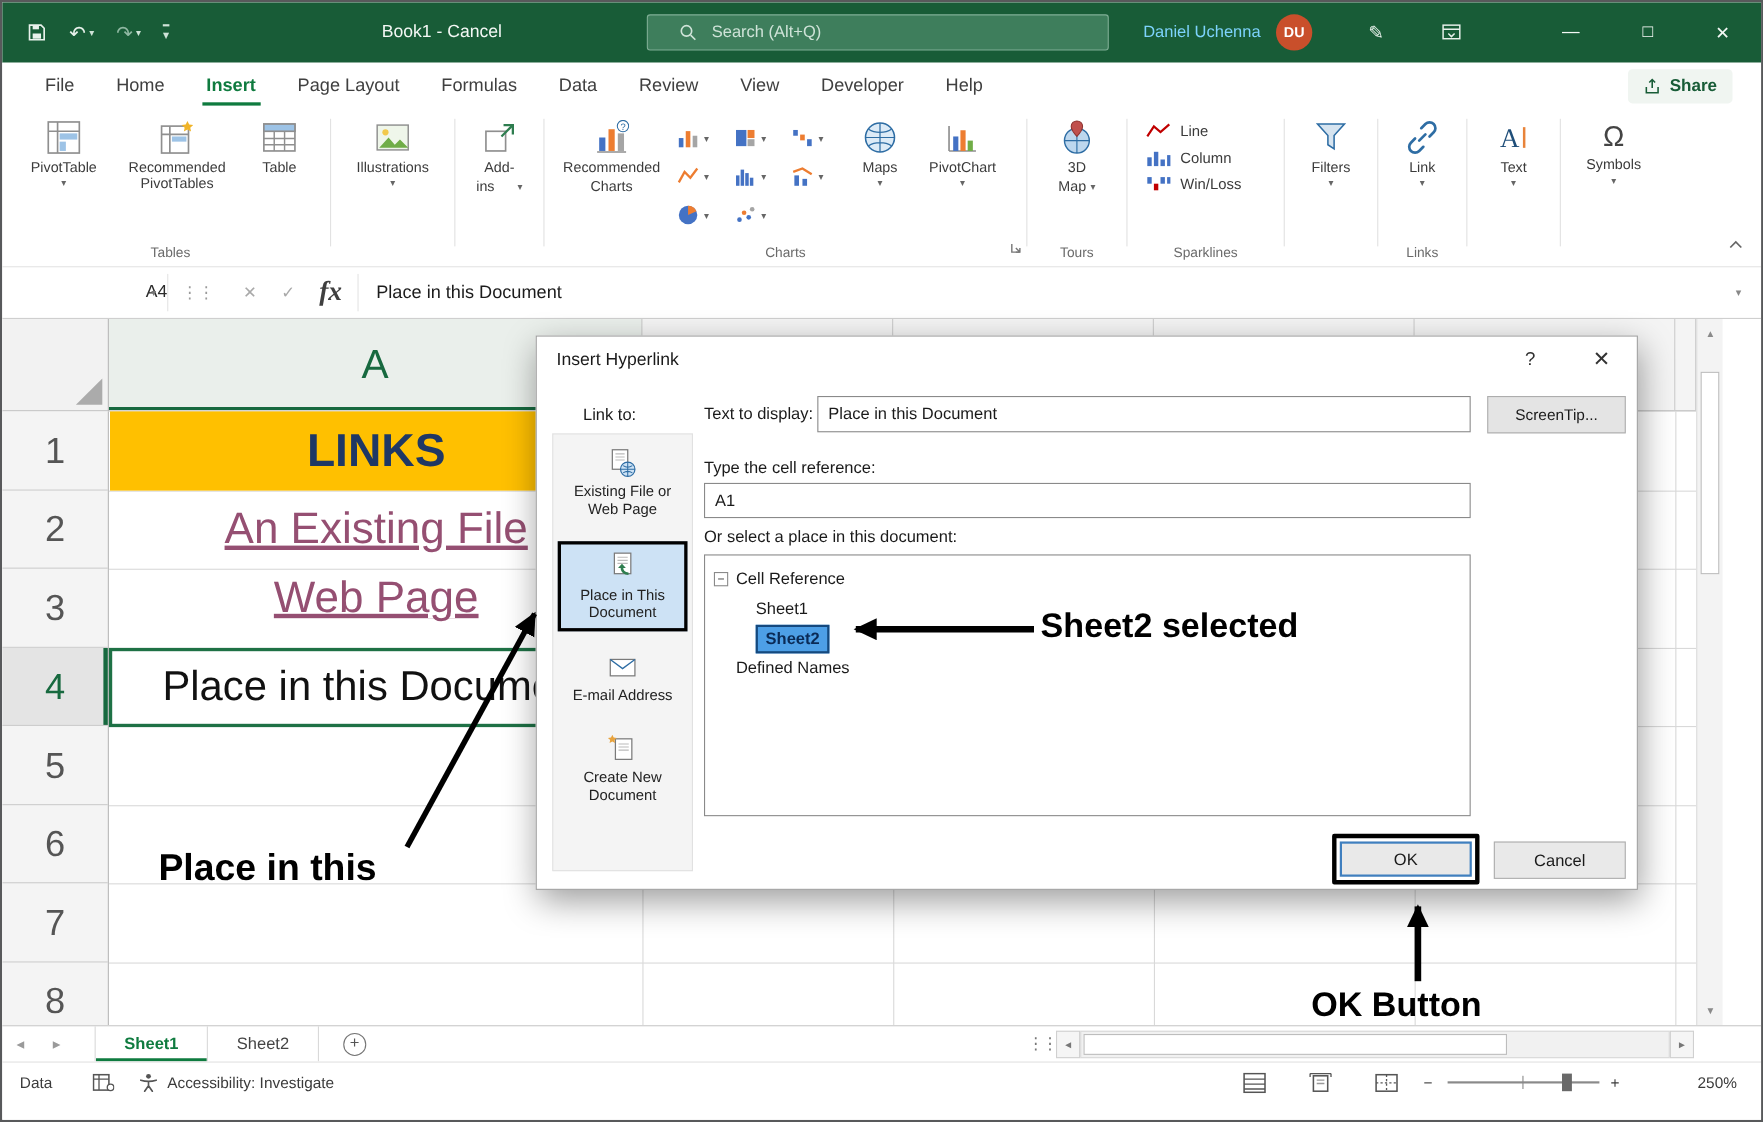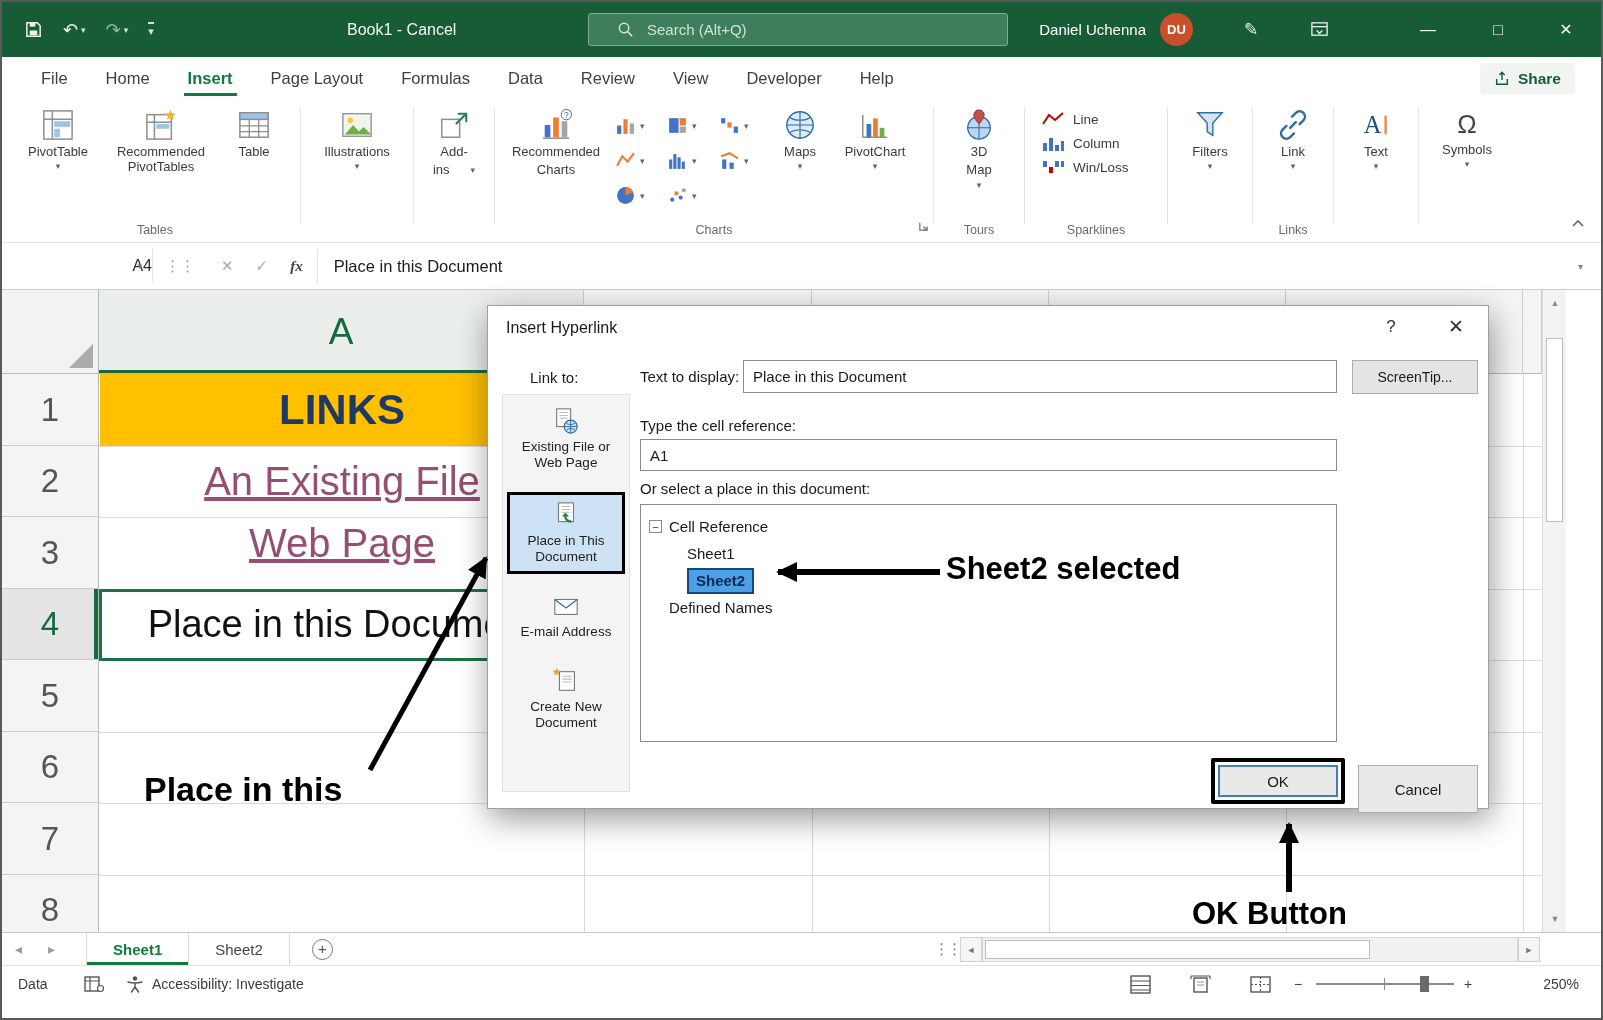--- a/index.html
+++ b/index.html
@@ -11,21 +11,21 @@
   .titlebar { position:absolute; top:0; left:0; width:100%; height:55px; background:#185C37; color:#fff; }
   .qat { position:absolute; left:22px; top:0; height:55px; display:flex; align-items:center; gap:20px; }
   .qat-item { display:flex; align-items:center; gap:3px; color:#E8F1EB; font-size:18px; }
   .qat-item .mini-caret { font-size:9px; color:#CFE3D8; }
   .qat-item.dim { color:#8FB8A2; }
   .win-title { position:absolute; left:345px; top:0; height:55px; display:flex; align-items:center;
                font-size:16px; color:#F4F8F5; }
   .search-box { position:absolute; left:586px; top:11px; width:420px; height:33px; background:#3E7E5C;
                 border:1px solid #7FAE95; border-radius:3px; display:flex; align-items:center;
                 padding-left:28px; gap:13px; color:#CFE3D8; font-size:15px; }
-  .user-name { position:absolute; right:455px; top:0; height:55px; display:flex; align-items:center; font-size:15px; color:#ffffff; }
+  .user-name { position:absolute; right:455px; top:0; height:55px; display:flex; align-items:center; font-size:15px; color:#7dd3fc; }
   .avatar { position:absolute; right:408px; top:11px; width:33px; height:33px; border-radius:50%;
             background:#C94F2B; color:#fff; font-size:13px; font-weight:bold; display:flex; align-items:center; justify-content:center; }
   .tb-icon { position:absolute; top:0; height:55px; display:flex; align-items:center; justify-content:center; width:40px; color:#E8F1EB; font-size:17px; }
   .winbtn { position:absolute; top:0; width:58px; height:55px; display:flex; align-items:center; justify-content:center; font-size:16px; color:#F4F8F5; }
 
   
   .tabrow { position:absolute; top:55px; left:0; width:100%; height:43px; background:#fff;
             display:flex; align-items:center; padding-left:20px; }
   .rtab { padding:0 19px; font-size:16.5px; color:#404040; height:100%; display:flex; align-items:center; position:relative; }
   .rtab.active { color:#0F7B3F; font-weight:bold; }
@@ -57,21 +57,21 @@
 
   
   .formulabar { position:absolute; top:240px; left:0; width:100%; height:48px; background:#fff;
                 border-top:1px solid #E4E4E4; border-bottom:1px solid #CFCFCF; display:flex; align-items:stretch; }
   .namebox { width:150px; position:relative; display:flex; align-items:center; padding-left:14px; font-size:16px; color:#2b2b2b;justify-content:flex-end; }
   .namebox .nb-caret { position:absolute; right:10px; font-size:9px; color:#777; }
   .fbdiv { width:1px; background:#E4E4E4; margin:6px 0; }
   .fb-drag { display:flex; align-items:center; padding:0 12px; color:#9a9a9a; font-size:15px; }
   .fb-btns { display:flex; align-items:center; gap:22px; padding:0 14px; }
   .fb-x, .fb-check { color:#A9A9A9; font-size:15px; }
-  .fx { font-style:italic; font-family:"Liberation Serif", serif; font-weight:bold; font-size:15px; color:#3f3f3f; }
+  .fx { font-style:italic; font-family:"Liberation Serif", serif; font-weight:bold; font-size:25px; color:#3f3f3f; }
   .fb-content { flex:1; display:flex; align-items:center; padding-left:16px; font-size:16.5px; color:#1c1c1c; }
   .fb-expand { display:flex; align-items:center; padding:0 18px; color:#888; font-size:10px; }
 
   
   .worksheet { position:absolute; top:288px; left:0; width:1540px; height:642px; background:#fff; overflow:hidden; }
   .corner { position:absolute; left:0; top:0; width:97px; height:84px; background:#F2F2F2;
             border-right:1px solid #B9B9B9; border-bottom:1px solid #B9B9B9; }
   .corner::after { content:""; position:absolute; right:5px; bottom:5px; width:0; height:0;
                    border-left:24px solid transparent; border-bottom:24px solid #ABABAB; }
   .colheaders { position:absolute; left:97px; top:0; right:0; height:84px; background:#F4F4F4; border-bottom:1px solid #B9B9B9; }
@@ -130,21 +130,21 @@
   .treebox { position:absolute; top:198px; left:152px; width:697px; height:238px; border:1px solid #8a8a8a; background:#fff;
              padding:8px 0 0 8px; font-size:15px; }
   .tree-row { height:27px; display:flex; align-items:center; gap:7px; }
   .expander { width:13px; height:13px; border:1px solid #8a8a8a; display:flex; align-items:center; justify-content:center;
               font-size:11px; line-height:0; color:#333; background:#fff; }
   .tree-child { margin-left:38px; }
   .tree-defined { margin-left:20px; }
   .tree-sel { background:#4D9FE6; border:2px solid #15497E; color:#0A2A55; font-weight:bold; padding:0 7px; line-height:22px; }
   .ok-wrap { position:absolute; left:723px; top:452px; border:4px solid #000; border-radius:2px; padding:3px; background:#fff; }
   .ok-btn { width:120px; height:32px; background:#E9E9E9; border:2px solid #3F7FBF; display:flex; align-items:center; justify-content:center; }
-  .cancel-btn { position:absolute; left:870px; top:459px; width:120px; height:48px; background:#E9E9E9; border:1px solid #ADADAD;
+  .cancel-btn { position:absolute; left:870px; top:459px; width:120px; height:34px; background:#E9E9E9; border:1px solid #ADADAD;
                 display:flex; align-items:center; justify-content:center; }
 
   
   .anno-svg { position:absolute; left:0; top:0; z-index:20; pointer-events:none; }
   .anno-text { position:absolute; z-index:21; font-weight:bold; color:#000; }
   .anno-place { left:142px; top:763px; font-size:34px; line-height:49px; }
   .anno-sheet2 { left:944px; top:549px; font-size:31px; }
   .anno-ok { left:1190px; top:894px; font-size:31px; }
 </style>
 </head>
@@ -401,21 +401,21 @@
 
   <div class="rgroup" style="width:90px;">
     <div class="rgroup-inner" style="justify-content:center;">
       <div class="big-btn" style="width:66px;">
         <svg class="i30" viewBox="0 0 34 34">
             <circle cx="17" cy="20" r="12" fill="#BDD7EE" stroke="#2E6DA4" stroke-width="1.4"></circle>
             <path d="M5 20h24M17 8v24" stroke="#2E6DA4" stroke-width="1.1" fill="none"></path>
             <path d="M17 1c3 0 5.5 2.2 5.5 5.2 0 4-5.5 9.8-5.5 9.8s-5.5-5.8-5.5-9.8C11.5 3.2 14 1 17 1z" fill="#C0504D" stroke="#8f3330"></path>
           </svg>
         <span>3D</span>
-        <span style="display:flex;gap:4px;align-items:center;flex-direction:column;">
+        <span style="display:flex;gap:4px;align-items:center;">
             <span>Map</span>
             <span class="bcaret">▾</span>
           </span>
       </div>
     </div>
     <div class="glabel">Tours</div>
   </div>
   <div class="gdiv"></div>
 
   <div class="rgroup" style="width:142px;">

